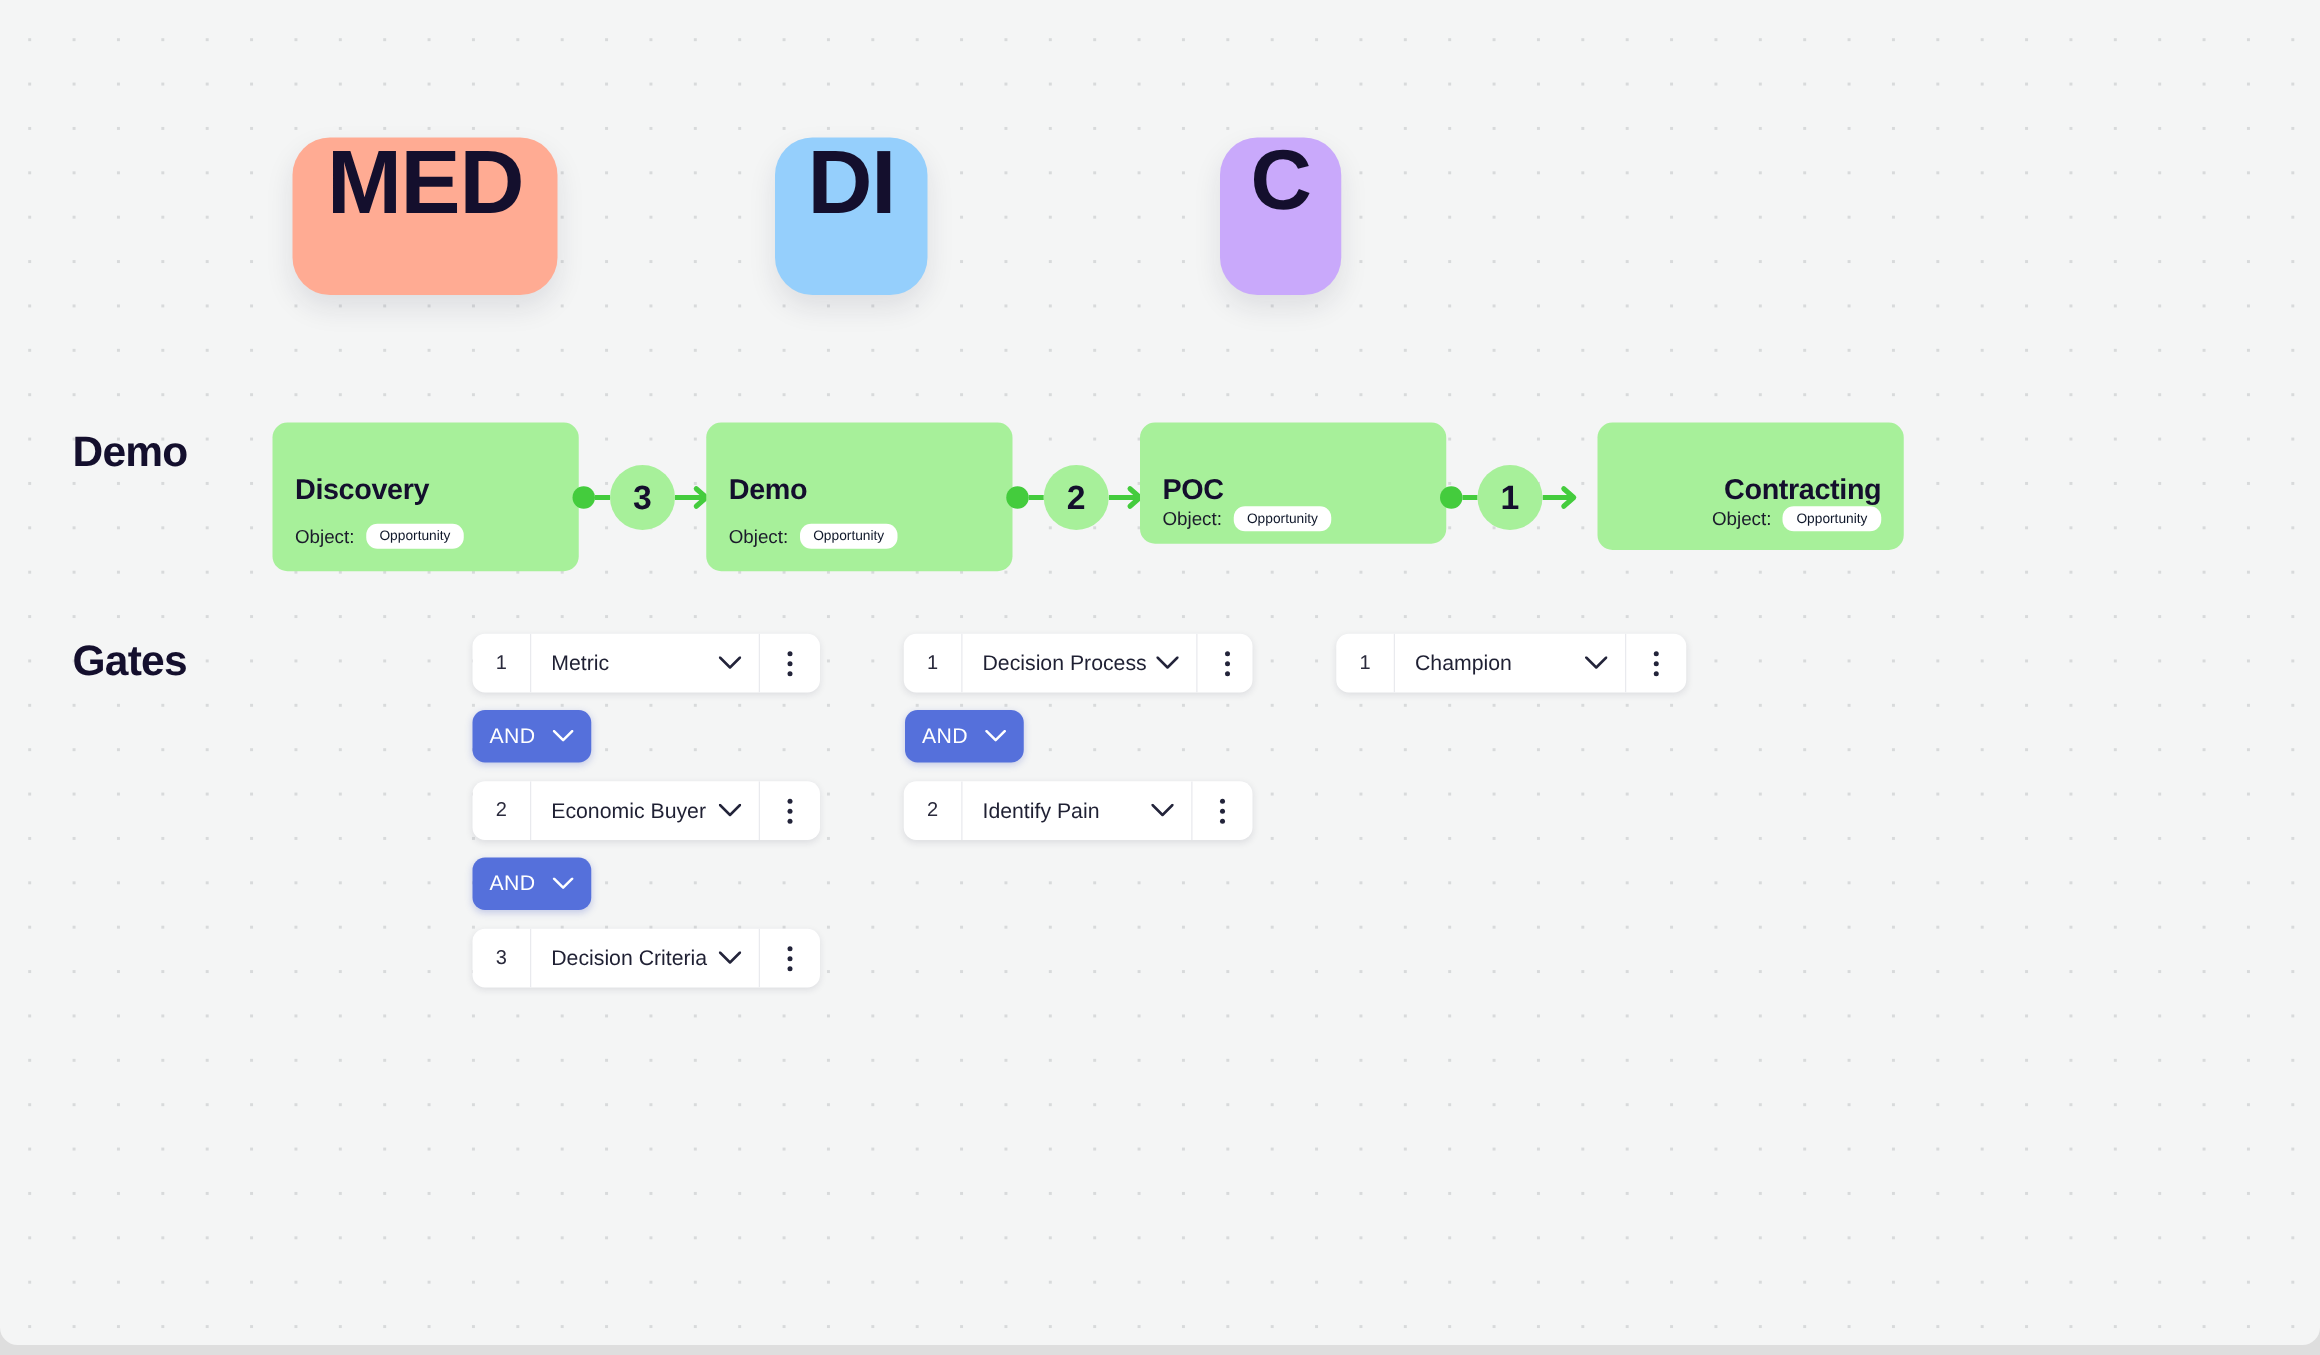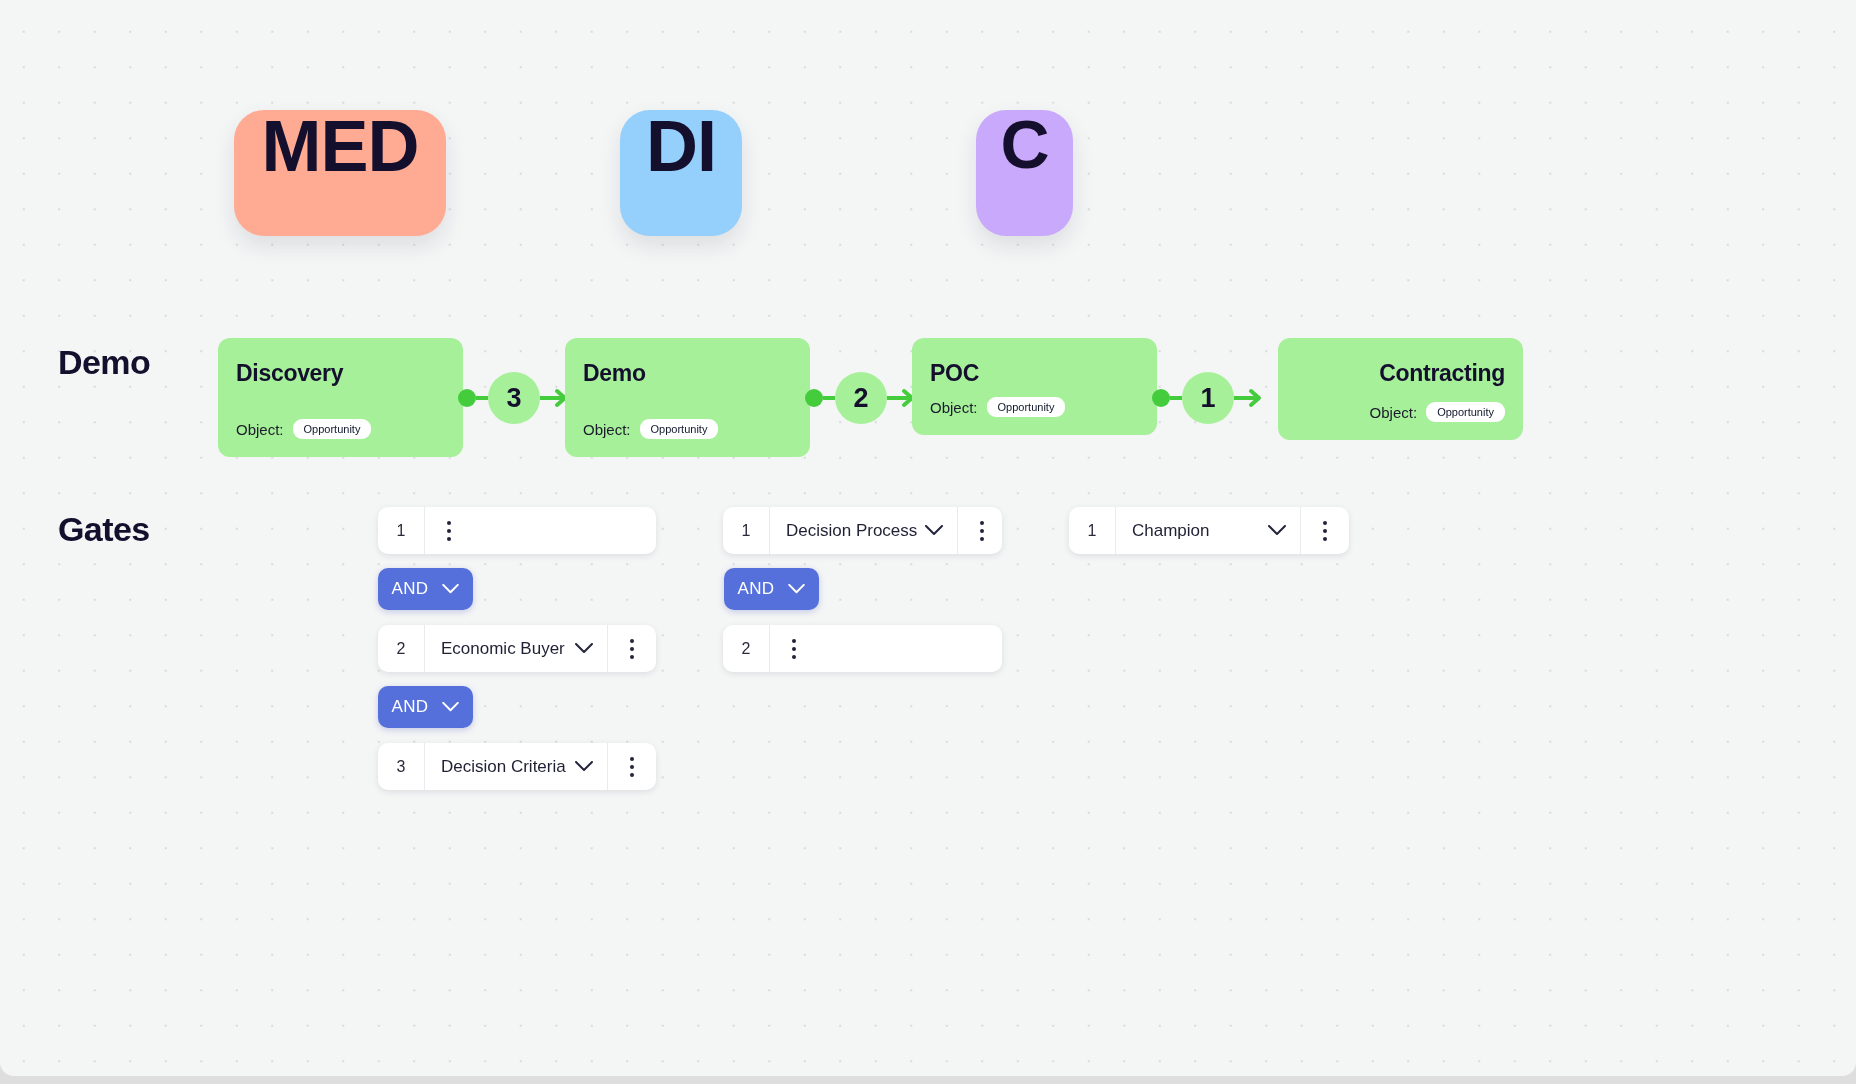--- a/index.html
+++ b/index.html
@@ -50,21 +50,21 @@
     color: #140f2d;
     letter-spacing: -0.6px;
   }
 
   
   .step-card {
     position: absolute;
     background: #a7f09a;
     border-radius: 12px;
     box-sizing: border-box;
-    padding: 22px 18px 18px 18px;
+    padding: 40px 18px 18px 18px;
     display: flex;
     flex-direction: column;
     justify-content: space-between;
   }
   .step-title {
     font-size: 23px;
     font-weight: 700;
     color: #140f2d;
     letter-spacing: -0.3px;
   }
@@ -232,20 +232,28 @@
     <div class="step-objrow">
       <span class="step-objlabel">Object:</span>
       <span class="step-objvalue">Opportunity</span>
     </div>
   </div>
 
   <div class="section-label" style="left:58px; top:510px;">Gates</div>
 
   <div class="gate-row" style="left:378px; top:507px; width:278px;">
     <div class="gate-num">1</div>
+    <div class="gate-select">
+      <span class="gate-select-label">Metric</span>
+      <span>
+        <svg class="chev" width="18" height="11" viewBox="0 0 18 11">
+            <polyline points="1,1 9,9 17,1" fill="none" stroke="#23243a" stroke-width="2" stroke-linecap="round" stroke-linejoin="round"></polyline>
+          </svg>
+      </span>
+    </div>
     <div class="gate-kebab">
       <span class="kdot"></span>
       <span class="kdot"></span>
       <span class="kdot"></span>
     </div>
   </div>
 
   <div class="and-btn" style="left:378px; top:568px;">
     <span class="and-label">AND</span>
     <span>
@@ -319,20 +327,28 @@
     <span class="and-label">AND</span>
     <span>
       <svg class="chev" width="17" height="10" viewBox="0 0 18 11">
           <polyline points="1,1 9,9 17,1" fill="none" stroke="#ffffff" stroke-width="2.2" stroke-linecap="round" stroke-linejoin="round"></polyline>
         </svg>
     </span>
   </div>
 
   <div class="gate-row" style="left:723px; top:625px; width:279px;">
     <div class="gate-num">2</div>
+    <div class="gate-select">
+      <span class="gate-select-label">Identify Pain</span>
+      <span>
+        <svg class="chev" width="18" height="11" viewBox="0 0 18 11">
+            <polyline points="1,1 9,9 17,1" fill="none" stroke="#23243a" stroke-width="2" stroke-linecap="round" stroke-linejoin="round"></polyline>
+          </svg>
+      </span>
+    </div>
     <div class="gate-kebab">
       <span class="kdot"></span>
       <span class="kdot"></span>
       <span class="kdot"></span>
     </div>
   </div>
 
   <div class="gate-row" style="left:1069px; top:507px; width:280px;">
     <div class="gate-num">1</div>
     <div class="gate-select">

